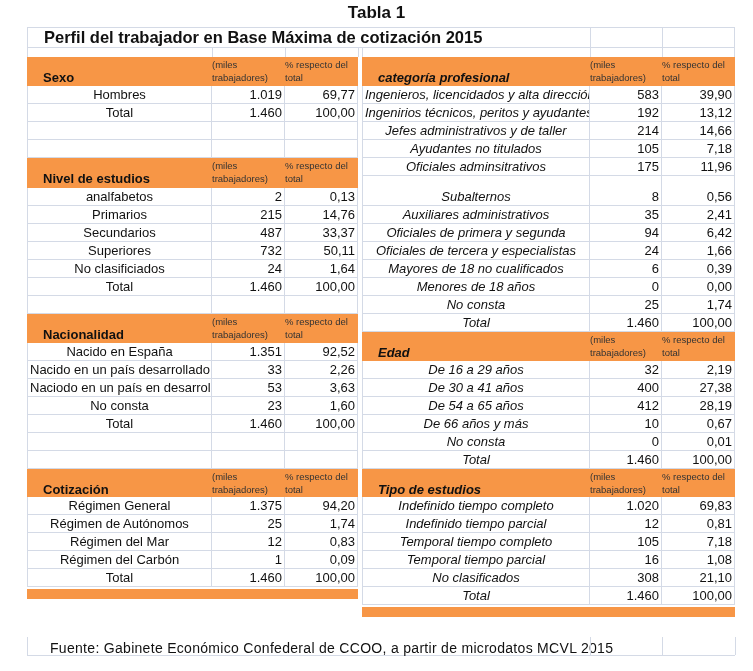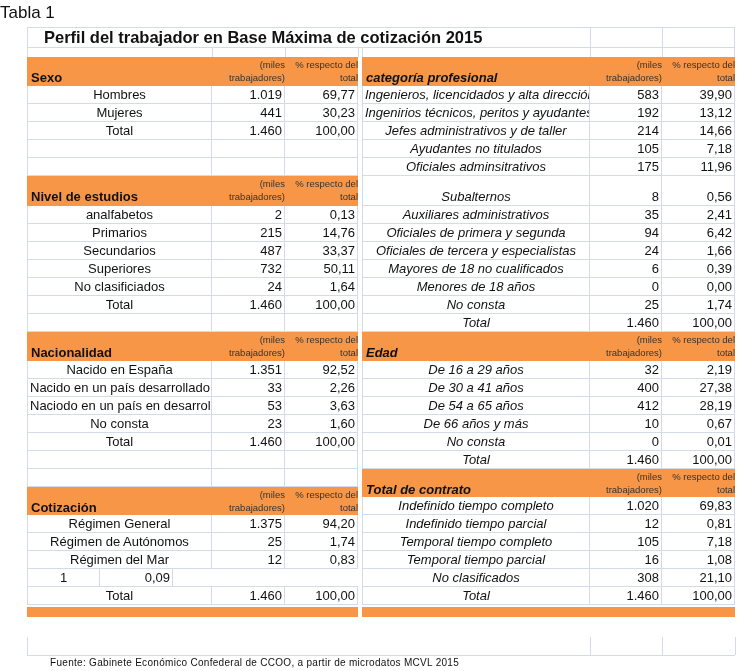--- a/index.html
+++ b/index.html
@@ -1,19 +1,19 @@
 <!DOCTYPE html>
 <html><head>
 <meta charset="utf-8">
 <style>
   html, body { margin: 0; padding: 0; background: #ffffff; }
   body { width: 753px; height: 671px; position: relative; overflow: hidden;
          font-family: "Liberation Sans", sans-serif; color: #111; }
-  .title { position: absolute; left: 0; width: 753px; top: 3px; text-align: left;
-           font-weight: normal; font-size: 17px; }
+  .title { position: absolute; left: 0; width: 753px; top: 3px; text-align: center;
+           font-weight: bold; font-size: 17px; }
   .subtitle-row { position: absolute; left: 27px; top: 27px; width: 708px; height: 21px;
                   border: 1px solid #d4dae6; border-bottom: 1px solid #d4dae6; box-sizing: border-box; }
   .subtitle { position: absolute; left: 4px; top: 0px; font-weight: bold; font-size: 16.5px; white-space: nowrap; margin-left: 12px; }
   .subtitle-row .vline { position: absolute; top: 0; bottom: 0; width: 1px; background: #d4dae6; }
   .gaprow { position: absolute; left: 27px; top: 48px; width: 708px; height: 9px; box-sizing: border-box; }
   .gaprow .vline { position: absolute; top: 0; bottom: 0; width: 1px; background: #d4dae6; }
 
   .panel { position: absolute; top: 57px; }
   .panel.left { left: 27px; width: 331px; }
   .panel.right { left: 362px; width: 373px; }
@@ -23,29 +23,29 @@
   .row { display: flex; height: 18px; box-sizing: border-box; border-bottom: 1px solid #d4dae6; font-size: 13px; }
   .row > div { box-sizing: border-box; border-right: 1px solid #d4dae6; white-space: nowrap; overflow: hidden;
                line-height: 17px; padding: 0 2px; }
   .row > div:first-child { border-left: 1px solid #d4dae6; text-align: center; }
   .row .c2, .row .c3 { text-align: right; }
   .row.tall { height: 30px; }
   .row.tall > div { line-height: 42px; }
 
   .hdr { display: flex; height: 29px; background: #f79646; box-sizing: border-box; }
   .hdr > div { box-sizing: border-box; position: relative; }
-  .hdr .c1 { font-weight: bold; font-size: 13px; padding-left: 4px; line-height: 13px; padding-top: 14px; }
-  .hdr .c2, .hdr .c3 { font-size: 9.5px; text-align: right; line-height: 13px; padding-top: 1px; color: #333; }
+  .hdr .c1 { font-weight: bold; font-size: 13px; padding-left: 16px; line-height: 13px; padding-top: 14px; }
+  .hdr .c2, .hdr .c3 { font-size: 9.5px; text-align: left; line-height: 13px; padding-top: 1px; color: #333; }
   .hdr.tall30 { height: 30px; }
   .hdr.h28 { height: 28px; }
 
   .orangebar { height: 10px; background: #f79646; margin-top: 2px; }
   .fuente-row { position: absolute; left: 27px; top: 637px; width: 708px; height: 19px;
                 box-sizing: border-box; border-left: 1px solid #d4dae6; border-bottom: 1px solid #d4dae6; }
-  .fuente { position: absolute; left: 3px; top: 20px; font-size: 10px; letter-spacing: 0.3px; white-space: nowrap; margin-left: 19px; }
+  .fuente { position: absolute; left: 3px; top: 3px; font-size: 14px; letter-spacing: 0.3px; white-space: nowrap; margin-left: 19px; }
   .fuente-row .vline { position: absolute; top: 0; bottom: 0; width: 1px; background: #d4dae6; }
 </style>
 </head>
 <body>
 
 <div class="title">Tabla 1</div>
 
 <div class="subtitle-row">
   <div class="subtitle">Perfil del trabajador en Base Máxima de cotización 2015</div>
   <div class="vline" style="left:562px"></div>
@@ -73,25 +73,20 @@
         <div>% respecto del</div>
         <div>total</div>
       </div>
     </div>
     <div class="row">
       <div class="c1">Hombres</div>
       <div class="c2">1.019</div>
       <div class="c3">69,77</div>
     </div>
     <div class="row">
-      <div class="c1">Mujeres</div>
-      <div class="c2">441</div>
-      <div class="c3">30,23</div>
-    </div>
-    <div class="row">
       <div class="c1">Total</div>
       <div class="c2">1.460</div>
       <div class="c3">100,00</div>
     </div>
     <div class="row">
       <div class="c1"></div>
       <div class="c2"></div>
       <div class="c3"></div>
     </div>
     <div class="row">
@@ -211,20 +206,21 @@
       <div class="c1">Régimen de Autónomos</div>
       <div class="c2">25</div>
       <div class="c3">1,74</div>
     </div>
     <div class="row">
       <div class="c1">Régimen del Mar</div>
       <div class="c2">12</div>
       <div class="c3">0,83</div>
     </div>
     <div class="row">
+      <div class="c1">Régimen del Carbón</div>
       <div class="c2">1</div>
       <div class="c3">0,09</div>
     </div>
     <div class="row">
       <div class="c1">Total</div>
       <div class="c2">1.460</div>
       <div class="c3">100,00</div>
     </div>
     <div class="orangebar"></div>
   </div>
@@ -341,21 +337,21 @@
       <div class="c1">No consta</div>
       <div class="c2">0</div>
       <div class="c3">0,01</div>
     </div>
     <div class="row">
       <div class="c1">Total</div>
       <div class="c2">1.460</div>
       <div class="c3">100,00</div>
     </div>
     <div class="hdr h28">
-      <div class="c1">Total de contrato</div>
+      <div class="c1">Tipo de estudios</div>
       <div class="c2">
         <div>(miles</div>
         <div>trabajadores)</div>
       </div>
       <div class="c3">
         <div>% respecto del</div>
         <div>total</div>
       </div>
     </div>
     <div class="row">

